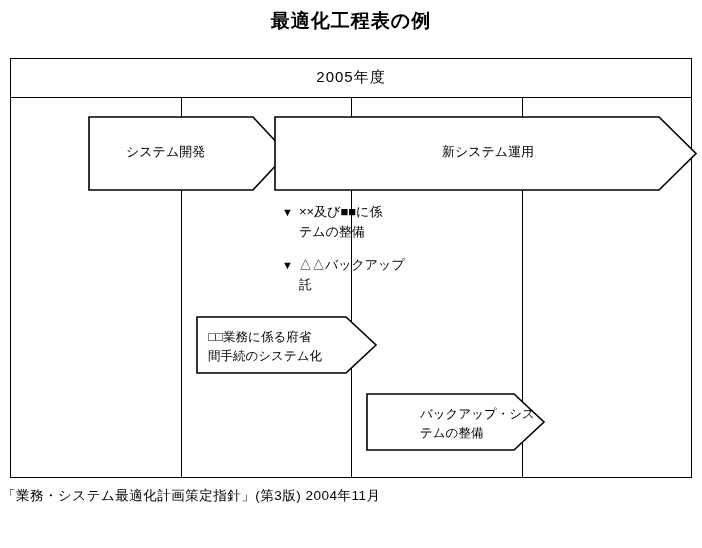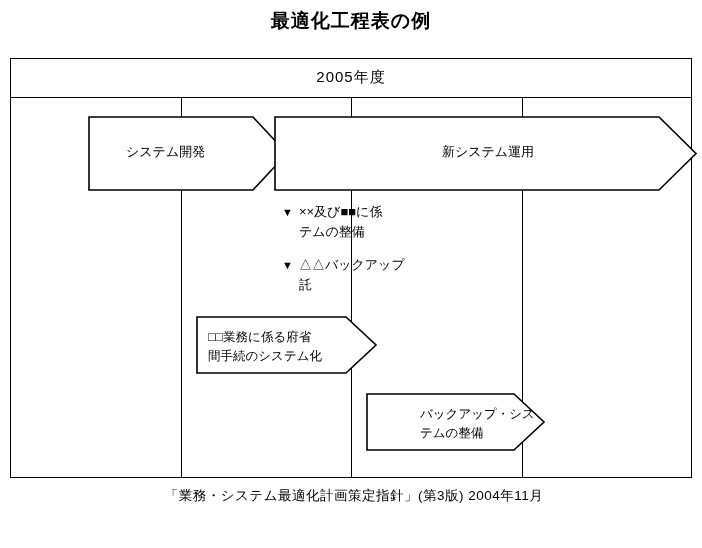--- a/index.html
+++ b/index.html
@@ -154,24 +154,24 @@
   .note .note-text {
     white-space: pre-line;
     width: 150px;
   }
   #note-1 { left: 272px; top: 144px; }
   #note-2 { left: 272px; top: 197px; }
 
   
   #footer {
     position: absolute;
-    left: 8px;
+    left: 2px;
     top: 487px;
     width: 692px;
-    text-align: center;
+    text-align: left;
   }
   #footer-line1 {
     font-size: 13.5px;
     letter-spacing: 0.5px;
   }
   #footer-line2 {
     font-size: 11.5px;
     font-family: "Liberation Serif", serif;
     margin-top: 3px;
   }

